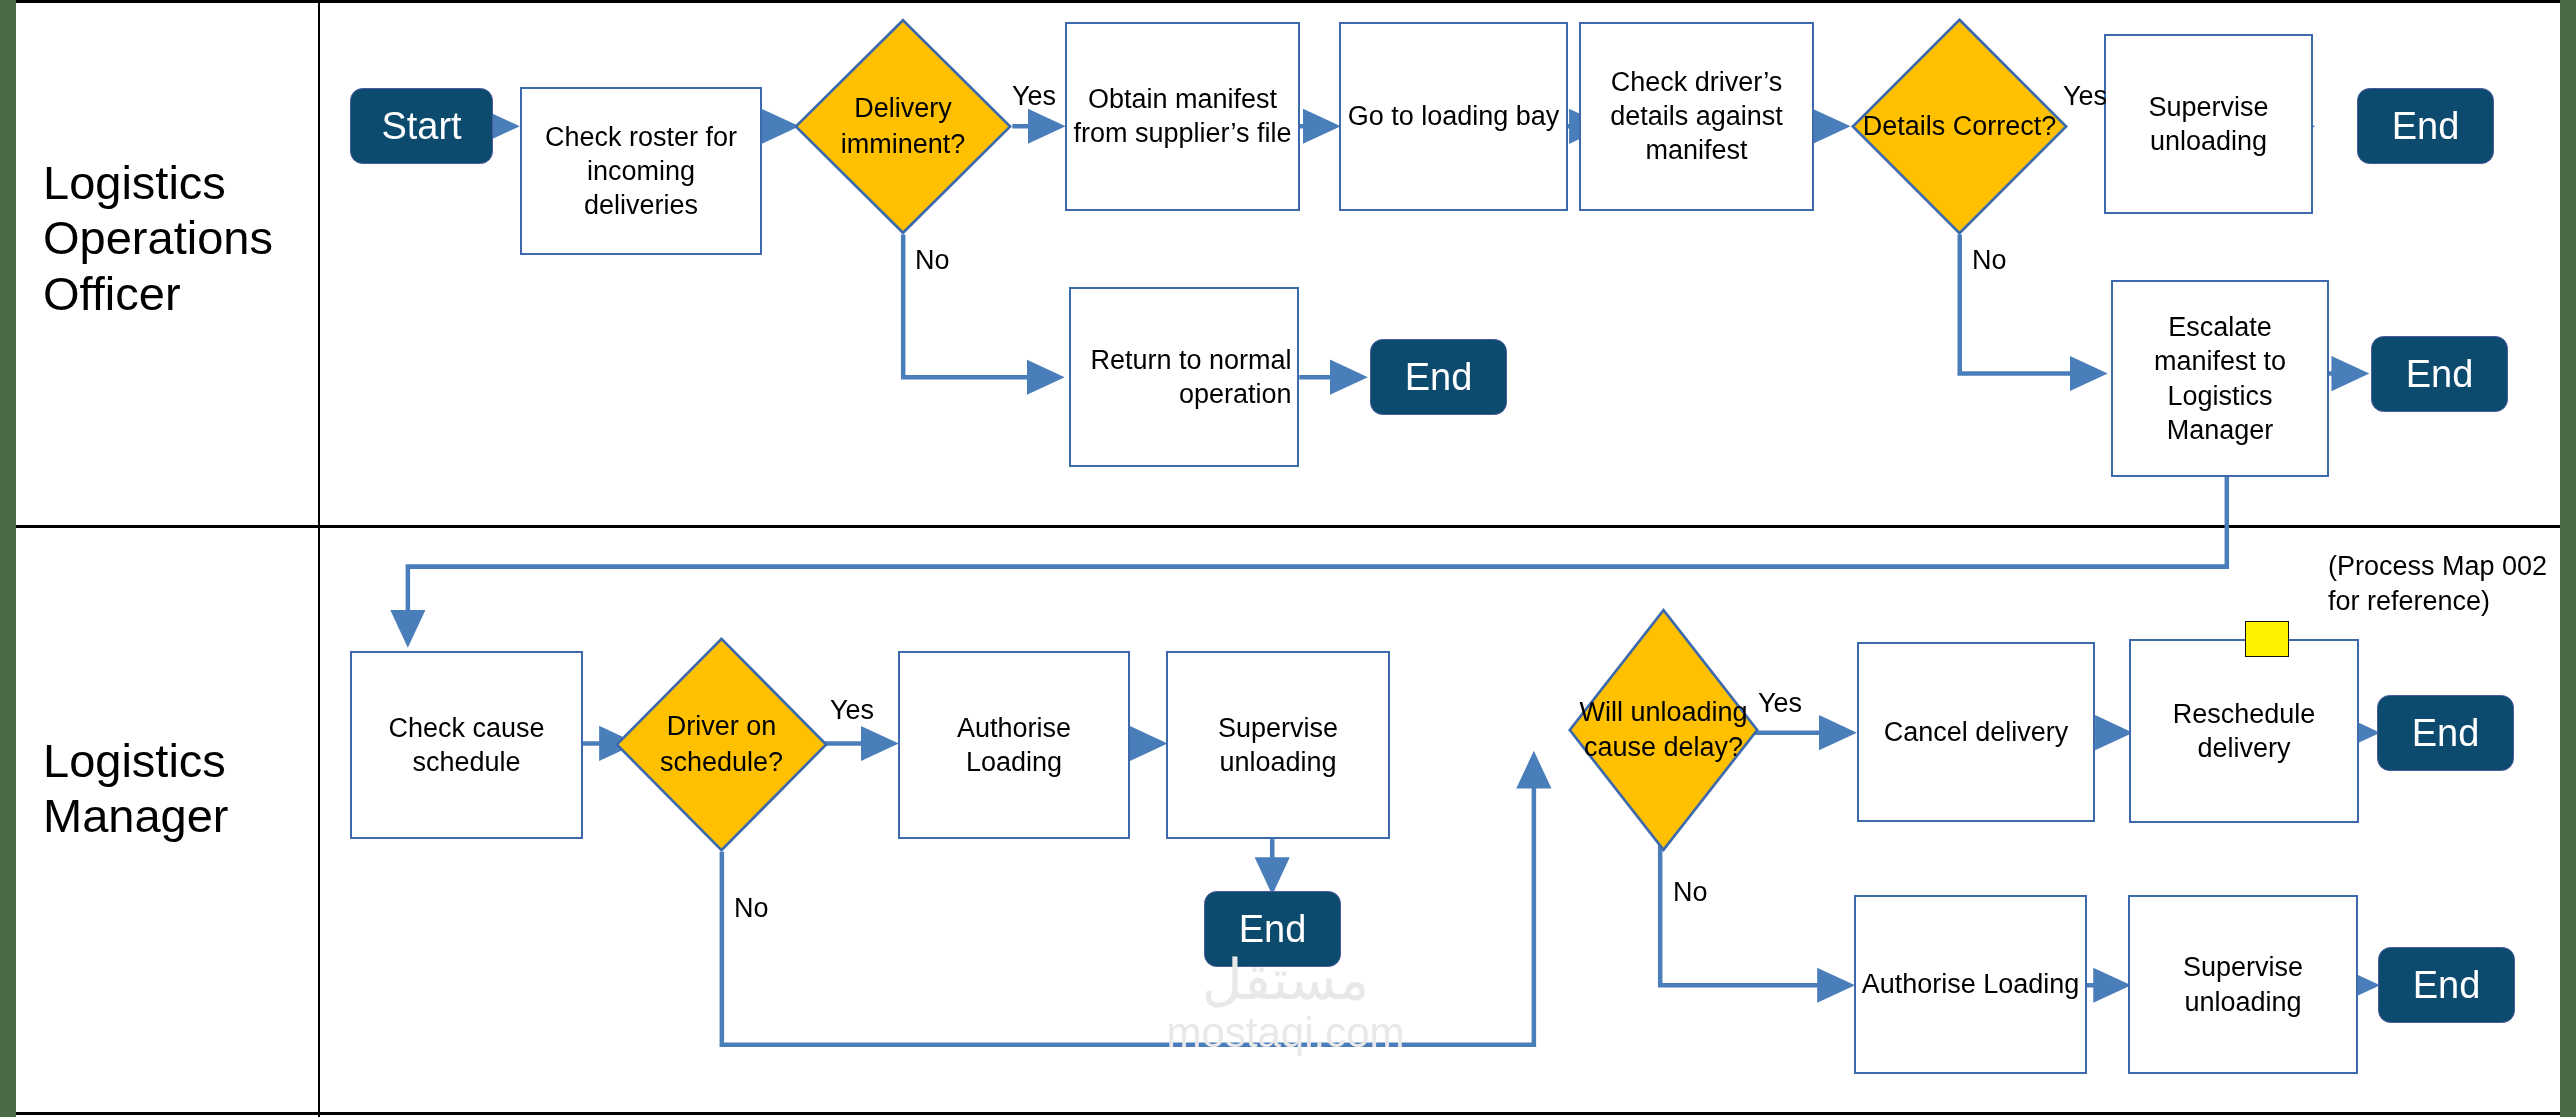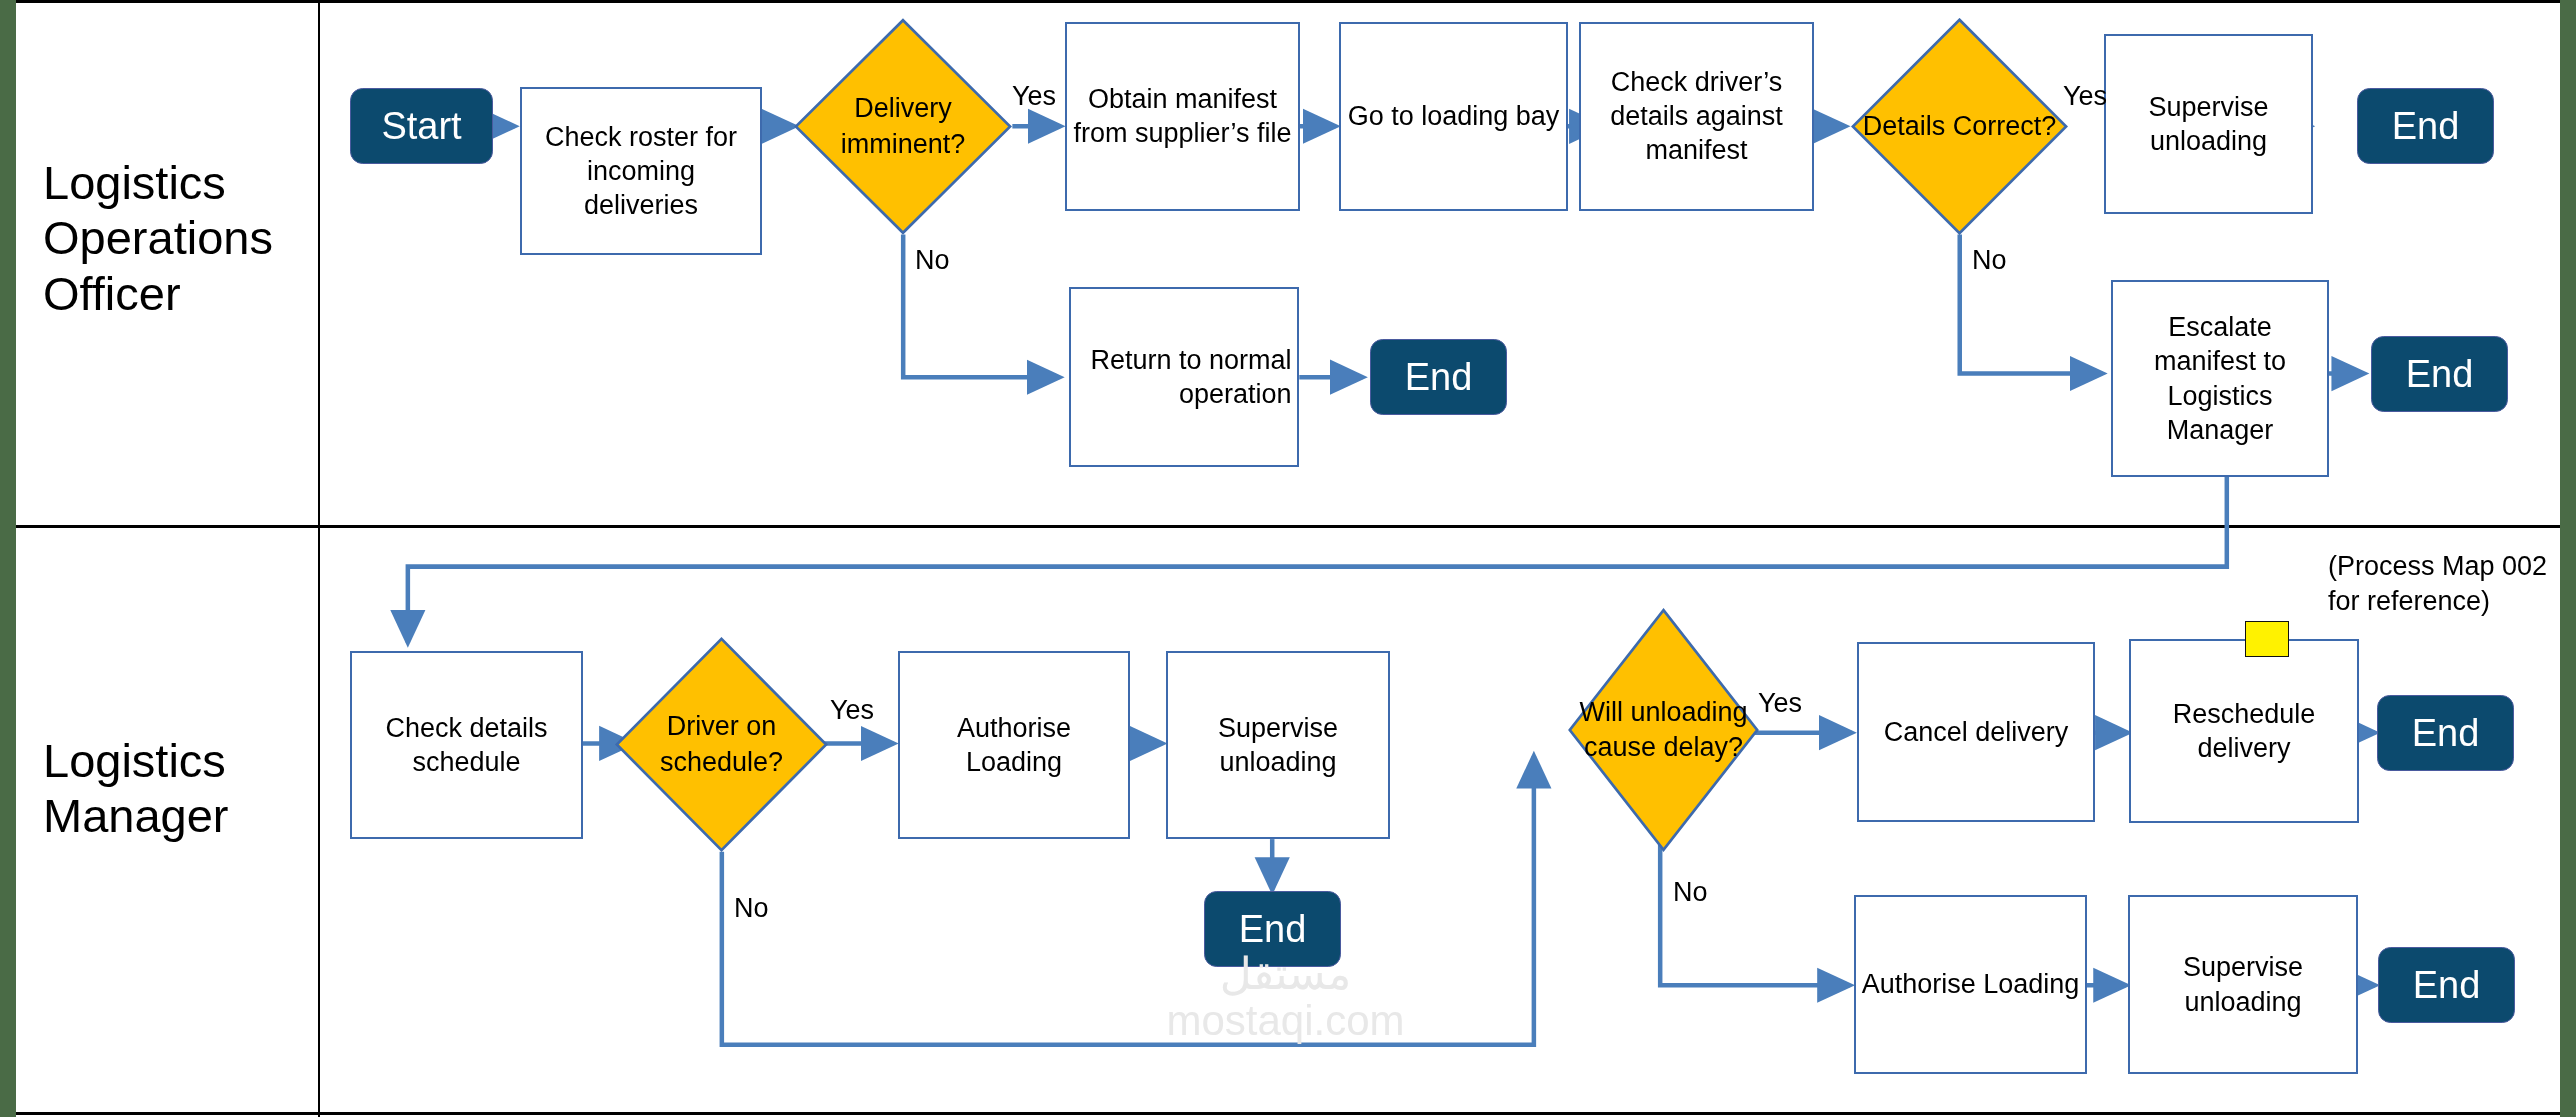--- a/index.html
+++ b/index.html
@@ -128,21 +128,21 @@
   
   .watermark {
     position: absolute;
     left: 1132px; top: 952px;
     width: 307px;
     text-align: center;
     color: #E8E8E8;
     pointer-events: none;
     user-select: none;
   }
-  .watermark .wm-ar { font-size: 44px; line-height: 1; text-align: center; }
+  .watermark .wm-ar { font-size: 56px; line-height: 1; text-align: center; }
   .watermark .wm-en { font-size: 42px; line-height: 1.2; }
 </style>
 </head>
 <body>
 
 <div id="page">
 
   <div class="green-rail"></div>
   <div class="green-rail right"></div>
 
@@ -244,21 +244,21 @@
   <div class="node term" style="left:2371px; top:336px; width:137px; height:76px;">End</div>
 
   <div class="edge-label" style="left:1012px; top:81px;">Yes</div>
   <div class="edge-label" style="left:915px; top:245px;">No</div>
   <div class="edge-label" style="left:2063px; top:81px;">Yes</div>
   <div class="edge-label" style="left:1972px; top:245px;">No</div>
 
   <div class="note-text" style="left:2328px; top:549px;">(Process Map 002
 for reference)</div>
 
-  <div class="node proc" style="left:350px; top:651px; width:233px; height:188px;">Check details schedule</div>
+  <div class="node proc" style="left:350px; top:651px; width:233px; height:188px;">Check cause schedule</div>
 
   <div class="diamond-wrap" style="left:615px; top:637px; width:213px; height:215px;">
     <svg width="213" height="215" viewBox="0 0 236 238">
       <polygon points="118,2 234,119 118,236 2,119" fill="#FFC000" stroke="#3D6AAD" stroke-width="3"></polygon>
     </svg>
     <div class="diamond-text">Driver on schedule?</div>
   </div>
 
   <div class="node proc" style="left:898px; top:651px; width:232px; height:188px;">Authorise Loading</div>
 

